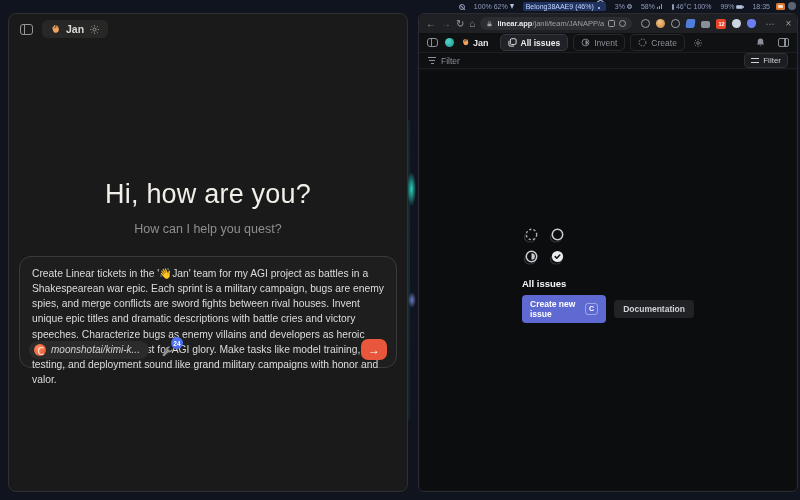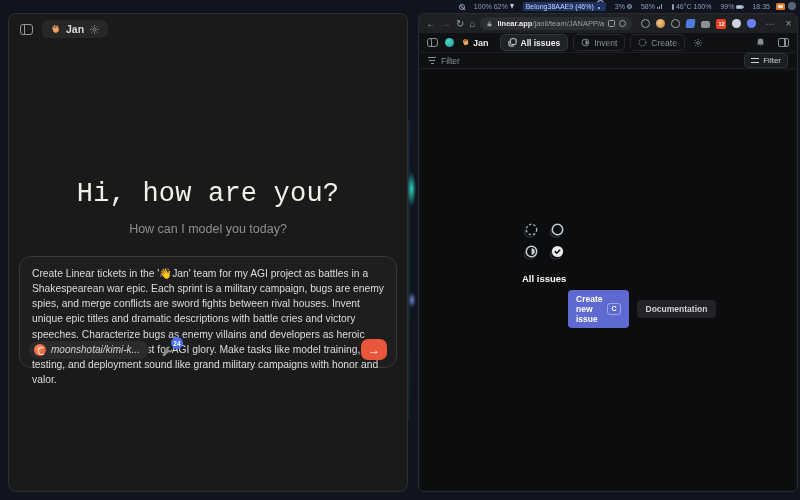--- a/index.html
+++ b/index.html
@@ -45,21 +45,21 @@
   
   .jan-window { left:8px; top:13px; width:400px; height:479px; background:#1a1a1a; border:1px solid #30302f; }
   .jan-titlebar { height:30px; display:flex; align-items:center; gap:9px; padding:0 11px; }
   .icon-sidebar { width:13px; height:11px; border:1.4px solid #969696; border-radius:3px; position:relative; flex:none; }
   .icon-sidebar::after { content:''; position:absolute; left:2.6px; top:0; bottom:0; width:1.4px; background:#969696; }
   .jan-team-pill { display:flex; align-items:center; gap:5px; background:#272726; border-radius:6px; padding:3px 8px; }
   .jan-team-pill .team-name { font-size:10.5px; color:#dadada; font-weight:600; }
   .hand-ico { width:11px; height:11px; display:inline-block; }
   .gear-ico { width:11px; height:11px; display:inline-block; }
   .jan-main { position:absolute; left:0; right:0; top:30px; bottom:0; }
-  .greet-title { position:absolute; top:135px; left:0; right:0; text-align:center; font-family:Liberation Mono, monospace; font-size:27px; color:#f2efe9; letter-spacing:.2px; }
+  .greet-title { position:absolute; top:135px; left:0; right:0; text-align:center; font-family:Liberation Sans, sans-serif; font-size:27px; color:#f2efe9; letter-spacing:.2px; }
   .greet-sub { position:absolute; top:178px; left:0; right:0; text-align:center; font-size:12.5px; color:#8f8f8f; }
   .composer { position:absolute; left:10px; right:10px; top:212px; height:112px; background:#1e1e1e; border:1px solid #3a3a3a; border-radius:12px; }
   .composer-text { padding:9px 12px 0; font-size:10.3px; line-height:1.47; color:#dcdcdc; }
   .composer-row { position:absolute; left:9px; right:9px; bottom:7px; display:flex; align-items:center; }
   .model-pill { display:flex; align-items:center; gap:5px; background:#2b2b2b; border-radius:13px; padding:3px 9px 3px 5px; }
   .model-ico { width:12px; height:12px; border-radius:50%; background:radial-gradient(circle at 35% 35%, #ff8a5c, #e04a28); position:relative; flex:none; }
   .model-ico::after { content:''; position:absolute; left:3.5px; top:3px; width:5px; height:6px; border-radius:50%; border:1.3px solid rgba(255,255,255,.85); border-right-color:transparent; }
   .model-label { font-size:10px; color:#d2d2d2;font-style:italic; }
   .tools-wrap { position:relative; margin-left:12px; width:15px; height:15px; }
   .wrench-ico { width:13px; height:13px; display:block; margin-top:3px; }
@@ -116,21 +116,21 @@
   .sliders-ico::before { top:1px; } .sliders-ico::after { bottom:1px; }
 
   .linear-content { position:absolute; top:57px; bottom:1px; left:1px; right:1px; background:#0c0d0e; display:flex; align-items:center; justify-content:center; }
   .empty-state { width:172px; margin-top:-10px; }
   .state-grid { display:grid; grid-template-columns:17px 17px; gap:7px 9px; margin-bottom:13px; margin-left:1px; }
   .coin { width:16px; height:15px; position:relative; }
   .coin svg { display:block; }
   .empty-title { font-size:9.5px; font-weight:700; color:#f7f8f8; margin-bottom:6px; }
   .empty-desc { font-size:8.5px; line-height:1.5; color:#8a8f98; margin-bottom:11px; }
   .empty-actions { display:flex; gap:8px; align-items:center; }
-  .btn-create { display:flex; align-items:center; gap:5px; background:#5e6ad2; color:#fff; font-size:8.5px; font-weight:600; border-radius:4px; padding:4px 8px;margin-left:46px; }
+  .btn-create { display:flex; align-items:center; gap:5px; background:#5e6ad2; color:#fff; font-size:8.5px; font-weight:600; border-radius:4px; padding:4px 8px; }
   .kbd { border:1px solid rgba(255,255,255,.4); border-radius:3px; font-size:7px; padding:0 3px; line-height:10px; }
   .btn-docs { background:#222327; color:#d0d2d6; font-size:8.5px; font-weight:600; border-radius:4px; padding:4px 9px; }
 </style>
 </head>
 <body>
 
 <div class="desktop-glow glow3"></div>
 <div class="desktop-glow glow1"></div>
 <div class="desktop-glow glow2"></div>
 
@@ -182,21 +182,21 @@
         </svg>
       <span class="team-name">Jan</span>
       <svg class="gear-ico" viewBox="0 0 16 16" fill="none" stroke="#9a9a9a" stroke-width="1.3">
           <circle cx="8" cy="8" r="2.2"></circle>
           <path d="M8 1.5v2M8 12.5v2M1.5 8h2M12.5 8h2M3.4 3.4l1.4 1.4M11.2 11.2l1.4 1.4M12.6 3.4l-1.4 1.4M4.8 11.2l-1.4 1.4"></path>
         </svg>
     </span>
   </div>
   <div class="jan-main">
     <div class="greet-title">Hi, how are you?</div>
-    <div class="greet-sub">How can I model you today?</div>
+    <div class="greet-sub">How can I help you quest?</div>
     <div class="composer">
       <div class="composer-text">Create Linear tickets in the '👋Jan' team for my AGI project as battles in a Shakespearean war epic. Each sprint is a military campaign, bugs are enemy spies, and merge conflicts are sword fights between rival houses. Invent unique epic titles and dramatic descriptions with battle cries and victory speeches. Characterize bugs as enemy villains and developers as heroic warriors in this noble quest for AGI glory. Make tasks like model training, testing, and deployment sound like grand military campaigns with honor and valor.</div>
       <div class="composer-row">
         <span class="model-pill">
           <span class="model-ico"></span>
           <span class="model-label">moonshotai/kimi-k...</span>
         </span>
         <span class="tools-wrap">
           <svg class="wrench-ico" viewBox="0 0 16 16">
               <path fill="#8f8f8f" d="M13.8 4.6a3.6 3.6 0 0 1-4.9 4.3l-4.6 4.6a1.5 1.5 0 0 1-2.1-2.1l4.6-4.6a3.6 3.6 0 0 1 4.3-4.9L9 4l.4 2.2L11.6 7l2.2-2.4z"></path>

